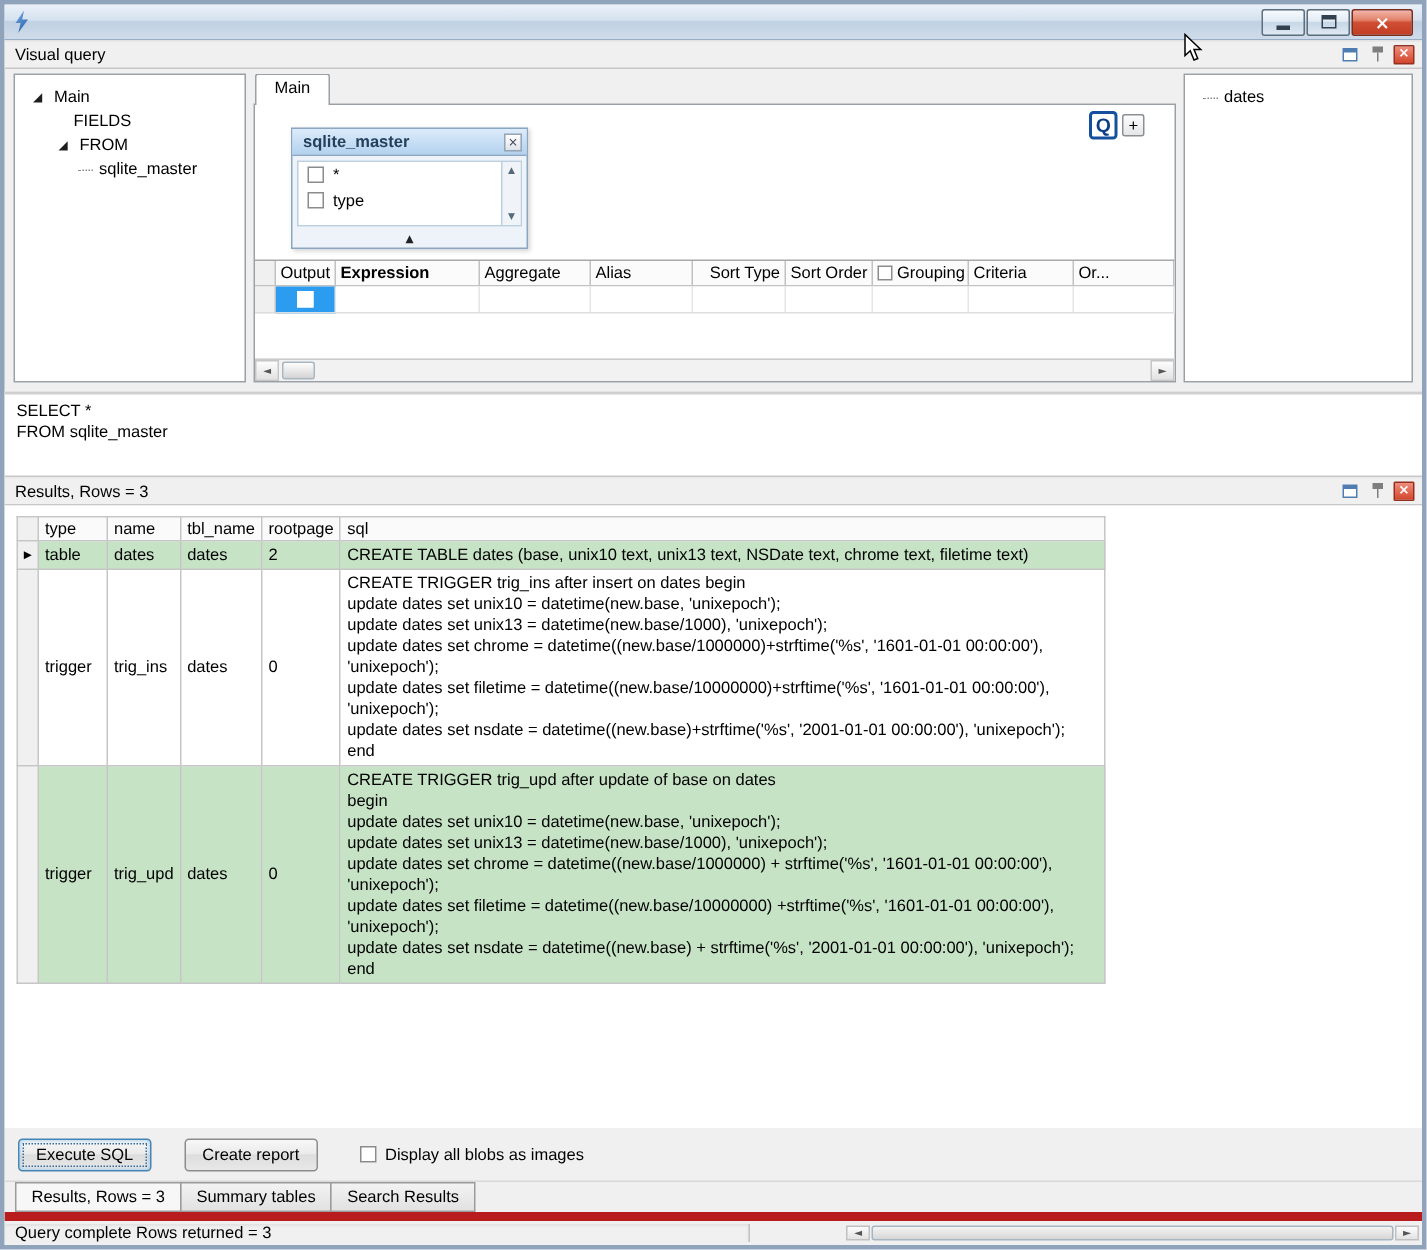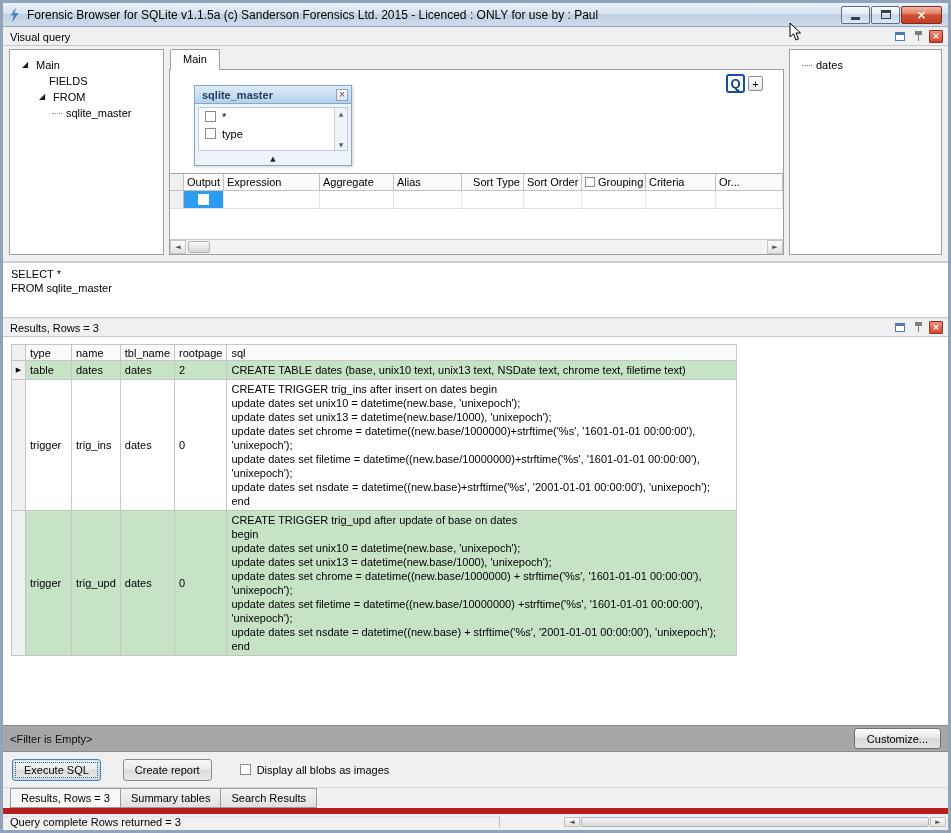--- a/index.html
+++ b/index.html
@@ -81,21 +81,21 @@
   .tw-scroll { width:13px; border-left:1px solid #bccfe0; background:#f0f4f8; display:flex; flex-direction:column;
                justify-content:space-between; align-items:center; font-size:6px; color:#55687a; padding:2px 0; }
   .tw-footer { height:11px; text-align:center; font-size:7px; color:#222; line-height:10px; }
 
   .qgrid { flex:0 0 auto; }
   .qg-header { display:flex; height:17px; background:#fbfbfb; }
   .qg-header > div { border-right:1px solid #c2c2c2; border-bottom:1px solid #c2c2c2; padding:1px 3px;
                      display:flex; align-items:center; gap:3px; overflow:hidden; white-space:nowrap; }
   .qg-row { display:flex; height:18px; }
   .qg-row > div { border-right:1px solid #e6e6e6; border-bottom:1px solid #dedede; background:#fff; }
-  .w14{width:14px;} .w40{width:40px;} .w96{width:96px;} .w74{width:74px;} .w68{width:68px;}
+  .w14{width:14px;} .w40{width:40px;} .w96{width:96px;font-weight:bold;} .w74{width:74px;} .w68{width:68px;}
   .w62{width:62px;justify-content:flex-end;} .w58{width:58px;} .w64{width:64px;} .w70{width:70px;} .wfill{flex:1;}
   .qg-ind { background:#f0f0f0 !important; border-right:1px solid #c2c2c2 !important; }
   .sel-cell { background:#2c9cf0 !important; display:flex; align-items:center; justify-content:center; }
   .sel-cell .cb { border-color:#fff; }
 
   .designer-fill { flex:1; }
   .hscroll { flex:0 0 15px; border-top:1px solid #c9c9c9; background:#f2f2f2; display:flex; align-items:stretch; }
   .hs-arrow { width:16px; display:flex; align-items:center; justify-content:center; font-size:7px; color:#555;
               background:linear-gradient(#fdfdfd,#e2e2e2); border:1px solid #c6c6c6; }
   .hs-thumb { width:22px; margin:1px 0 1px 2px; background:linear-gradient(#fdfdfd,#d4d4d4);
@@ -148,21 +148,20 @@
 
   .mouse-cursor { position:absolute; left:786px; top:19px; z-index:50; pointer-events:none; }
 </style>
 </head>
 <body>
 
 <div class="window">
 
   <div class="titlebar">
     <span class="app-icon"></span>
-    <span class="title-text">Forensic Browser for SQLite v1.1.5a (c) Sanderson Forensics Ltd. 2015 - Licenced : ONLY for use by : Paul</span>
     <div class="win-controls">
       <span class="tb-btn">
           <span class="glyph-min"></span>
         </span>
       <span class="tb-btn">
           <span class="glyph-max"></span>
         </span>
       <span class="tb-btn close glyph">×</span>
     </div>
   </div>
@@ -380,24 +379,20 @@
 'unixepoch');
 update dates set filetime = datetime((new.base/10000000) +strftime('%s', '1601-01-01 00:00:00'),
 'unixepoch');
 update dates set nsdate = datetime((new.base) + strftime('%s', '2001-01-01 00:00:00'), 'unixepoch');
 end</td>
         </tr>
       </tbody>
     </table>
   </div>
 
-  <div class="filter-bar">
-    <span>&lt;Filter is Empty&gt;</span>
-    <button class="customize-btn">Customize...</button>
-  </div>
 
   <div class="actions-row">
     <button class="btn focused">Execute SQL</button>
     <button class="btn">Create report</button>
     <span class="chk-group">
       <span class="cb"></span>
       <span>Display all blobs as images</span>
     </span>
   </div>
 

